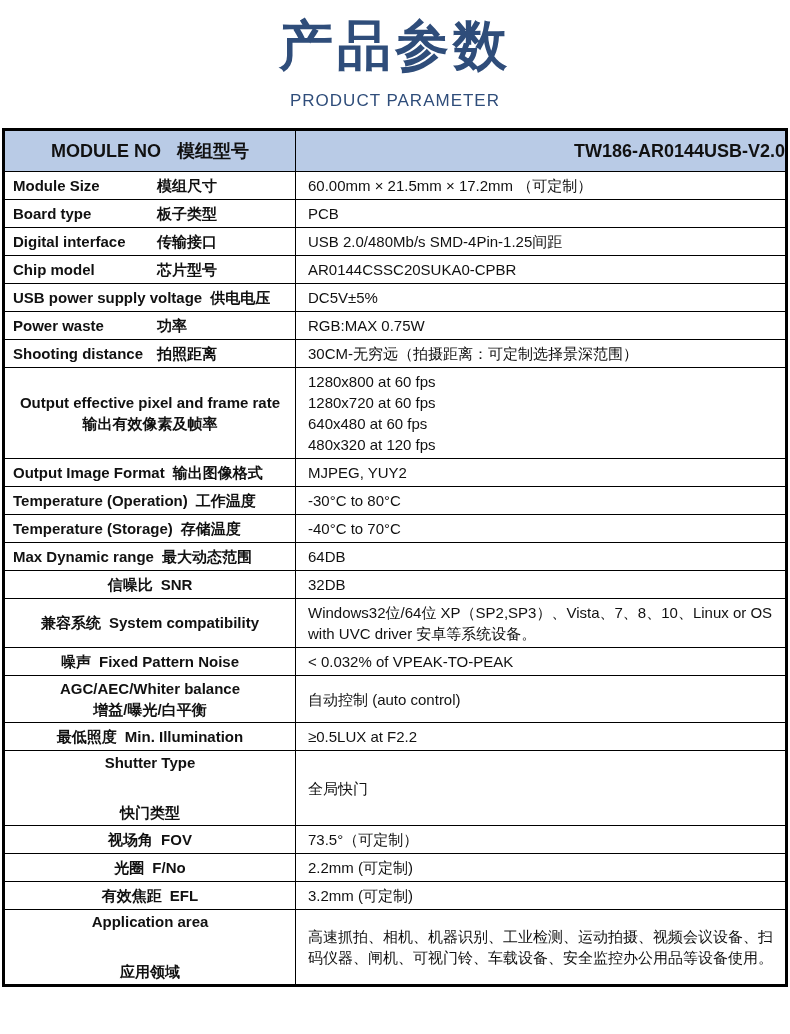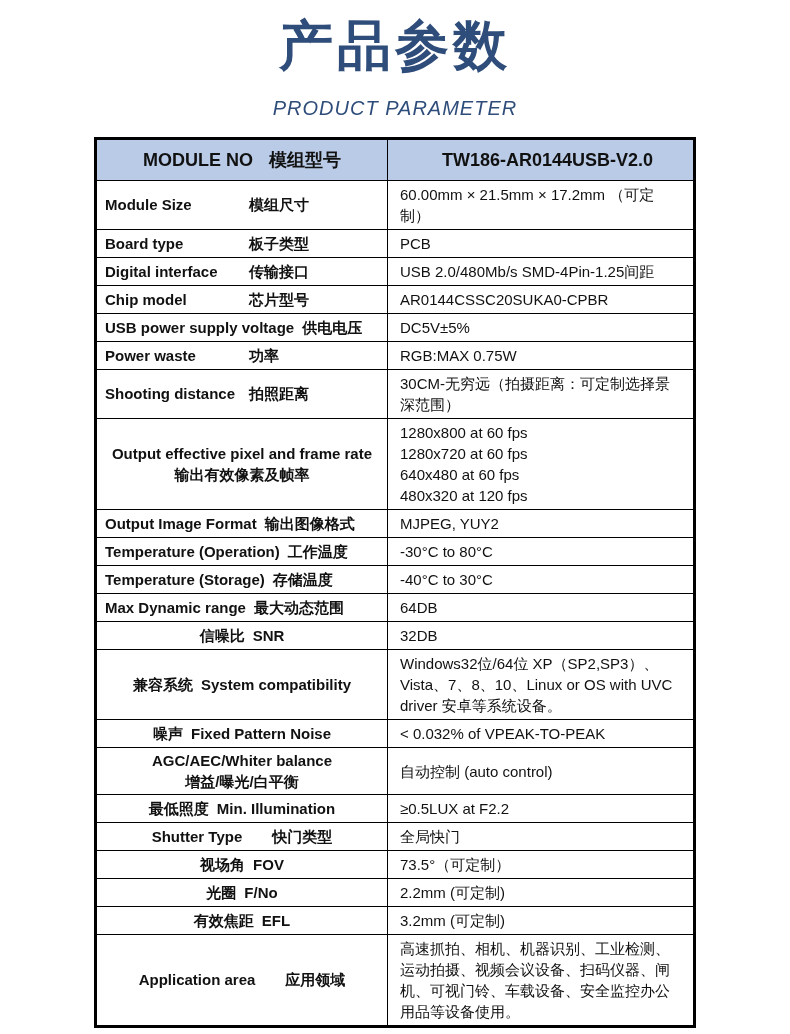--- a/index.html
+++ b/index.html
@@ -18,59 +18,58 @@
   .page{width:790px;min-height:1034px;padding-top:16px;}
   .title-block{text-align:center;}
   .title-zh{
     font-size:54px;
     font-weight:bold;
     color:var(--title-color);
     letter-spacing:4px;
     line-height:1.1;
   }
   .title-en{
-    font-size:20px;
+    font-size:17px;
     color:var(--title-color);
     letter-spacing:1px;
-    margin-top:22px;
+    margin-top:16px;
     font-weight:500;
-    font-style:italic;
   }
   table.spec{
     margin:17px auto 0 auto;
-    width:602px;
+    width:786px;
     border-collapse:collapse;
     table-layout:fixed;
     border:3px solid var(--border-color);
   }
   col.c-label{width:292px;}
   th,td{
     border:1.5px solid var(--border-color);
     vertical-align:middle;
     font-size:15px;
   }
   tr.head-row th{
     background:var(--header-bg);
     height:42px;
     font-size:18px;
     font-weight:bold;
   }
   th.head-label{text-align:center;}
   .head-label-wrap{display:flex;justify-content:center;align-items:center;gap:16px;}
-  th.head-value{text-align:center;padding-left:14px;font-size:19px;}
+  th.head-value{text-align:right;padding-left:14px;font-size:19px;}
   td.label-cell{
     font-weight:bold;
     padding:2px 8px;
     height:26px;
     margin-top:28px;
   }
   .label-wrap{display:flex;align-items:center;gap:8px;line-height:20px;}
   .label-wrap.left{justify-content:flex-start;}
   .label-wrap.center{justify-content:center;}
-  .label-wrap.wide-gap{gap:30px;}
+  .label-wrap.wide-gap{gap:30px;flex-direction:column;}
   .label-wrap.stacked{display:block;text-align:center;}
   .label-wrap.stacked .lab-line{line-height:21px;}
   .en-col{min-width:136px;display:inline-block;}
   td.value-cell{
     padding:3px 12px;
     height:26px;
   }
   .value-line{line-height:21px;}
 </style>
 </head>
@@ -216,21 +215,21 @@
           </td>
         </tr>
         <tr>
           <td class="label-cell">
             <div class="label-wrap left">
               <span class="en-col">Temperature (Storage)</span>
               <span>存储温度</span>
             </div>
           </td>
           <td class="value-cell">
-            <div class="value-line">-40°C to 30°C</div>
+            <div class="value-line">-40°C to 70°C</div>
           </td>
         </tr>
         <tr>
           <td class="label-cell">
             <div class="label-wrap left">
               <span class="en-col">Max Dynamic range</span>
               <span>最大动态范围</span>
             </div>
           </td>
           <td class="value-cell">

